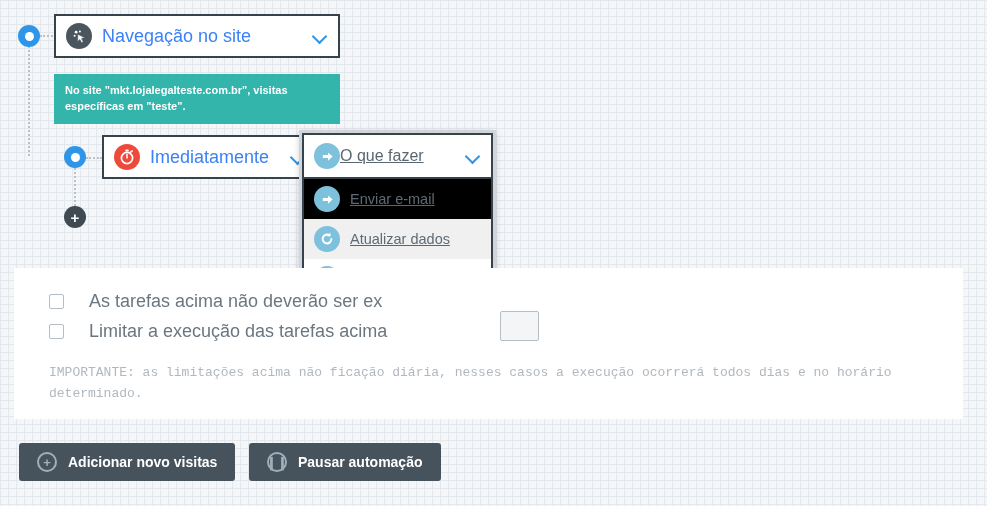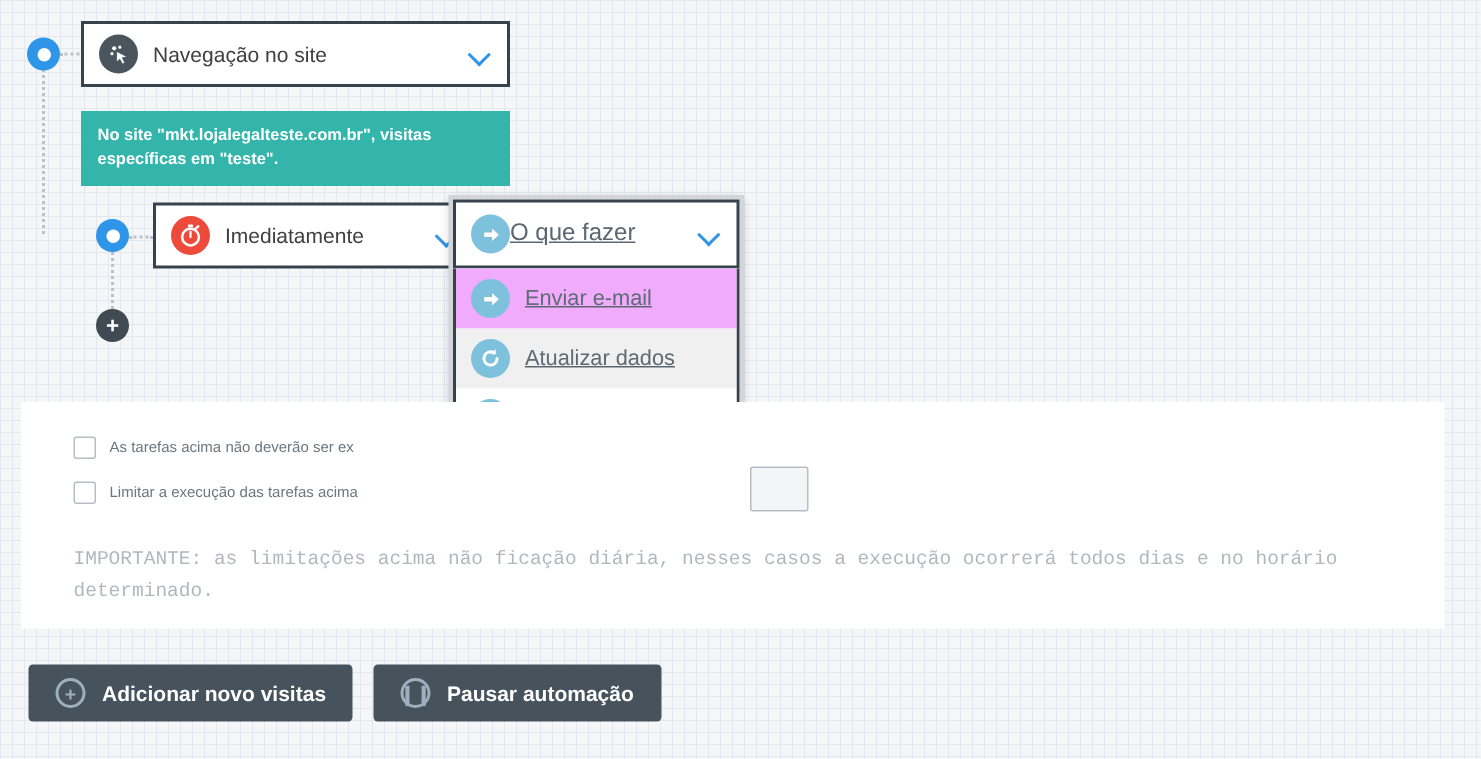--- a/index.html
+++ b/index.html
@@ -55,22 +55,22 @@
   .card {
     position: absolute;
     background: #ffffff;
     border: 2px solid #36424c;
     display: flex; align-items: center;
     padding: 0 10px;
   }
   .card .ic { flex: 0 0 auto; margin-right: 10px; }
   .card .lbl {
     flex: 1 1 auto;
-    font-size: 14px;
-    color: #404040;
+    font-size: 18px;
+    color: #3b82f6;
     white-space: nowrap;
   }
   .chev {
     flex: 0 0 auto;
     width: 16px; height: 16px;
     position: relative;
   }
   .chev::before {
     content: "";
     position: absolute;
@@ -119,34 +119,35 @@
     border-top: none;
   }
   .dd-item {
     height: 40px;
     display: flex; align-items: center;
     padding: 0 10px;
     background: #ffffff;
     cursor: pointer;
   }
   .dd-item.alt { background: #f0f0f0; }
-  .dd-item.sel { background: #f0abfc; }
+  .dd-item.sel { background: #000000; }
   .dd-item .ic { margin-right: 10px; }
   .dd-item .lbl { font-size: 14.5px; color: #5f6b74; white-space: nowrap; }
 
   
   .panel {
     position: absolute;
     background: #ffffff;
   }
   .chk-row {
     position: absolute;
     display: flex; align-items: center;
-    font-size: 10px; color: #6b7780;
+    font-size: 18px; color: #6b7780;
     white-space: nowrap;
+    gap: 16px;
   }
   .chk {
     width: 15px; height: 15px;
     border: 1.5px solid #b5bdc5;
     border-radius: 2px;
     background: #fff;
     margin-right: 9px;
     flex: 0 0 auto;
   }
   .note {

